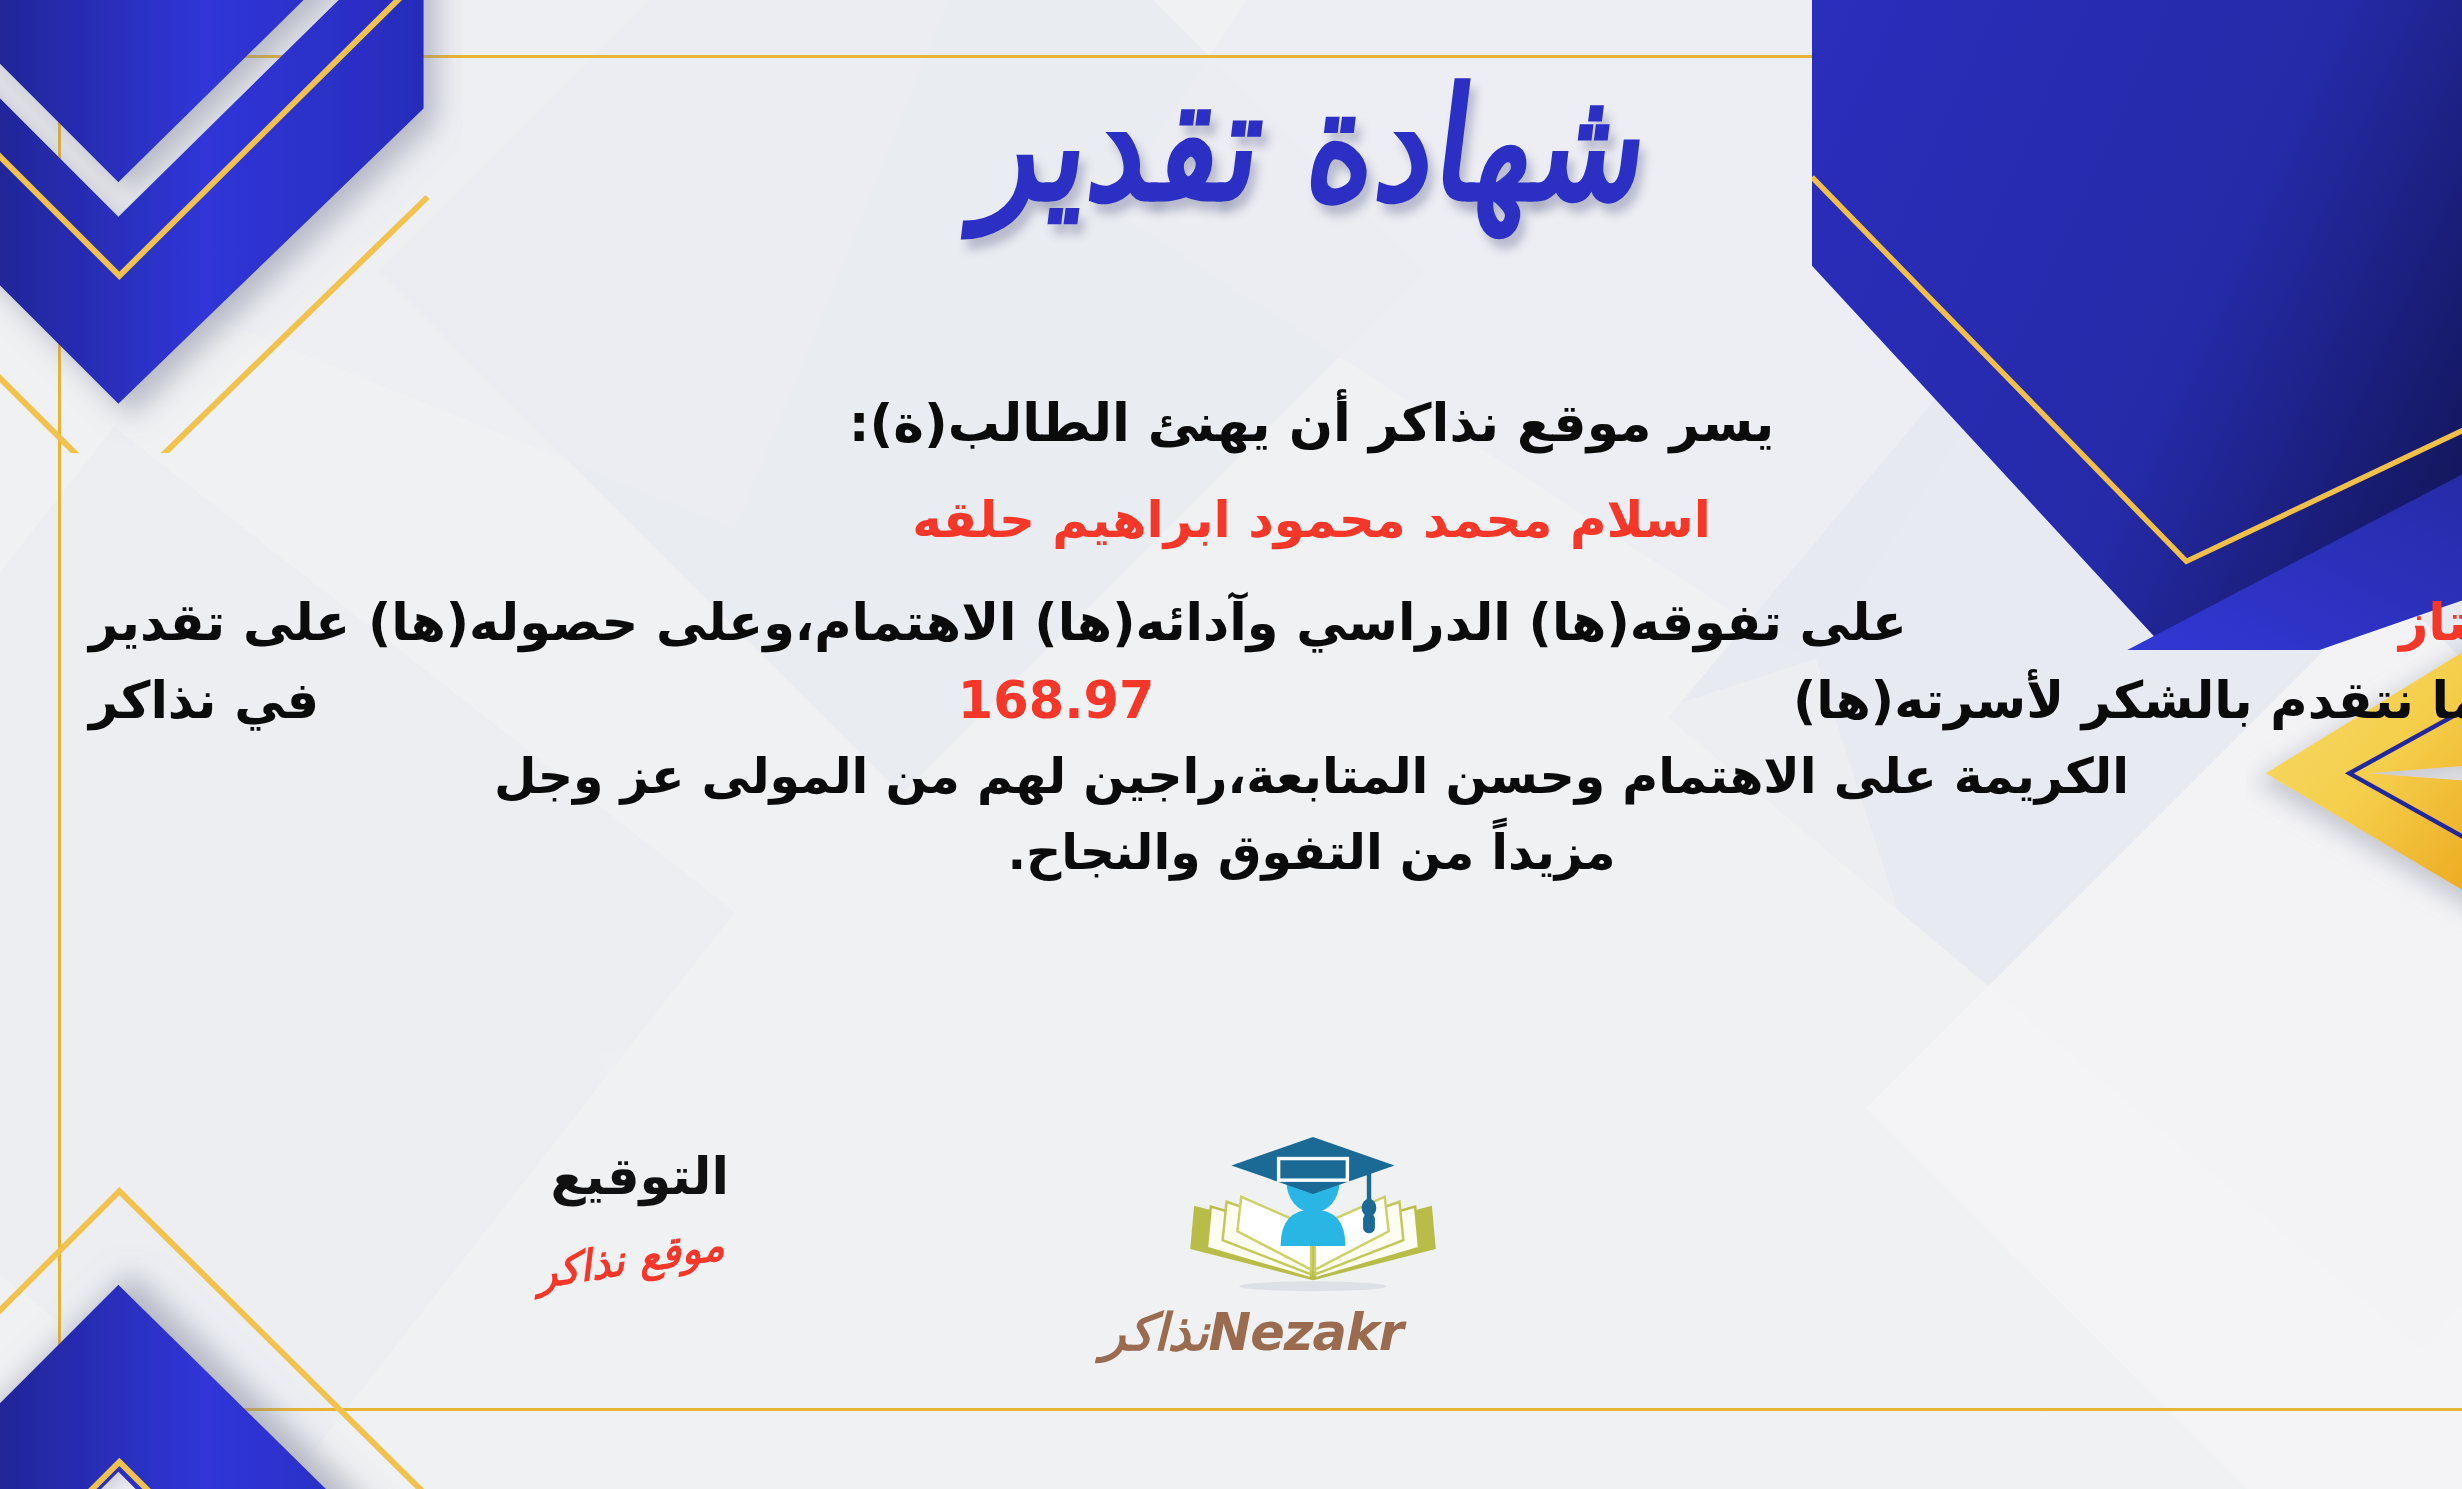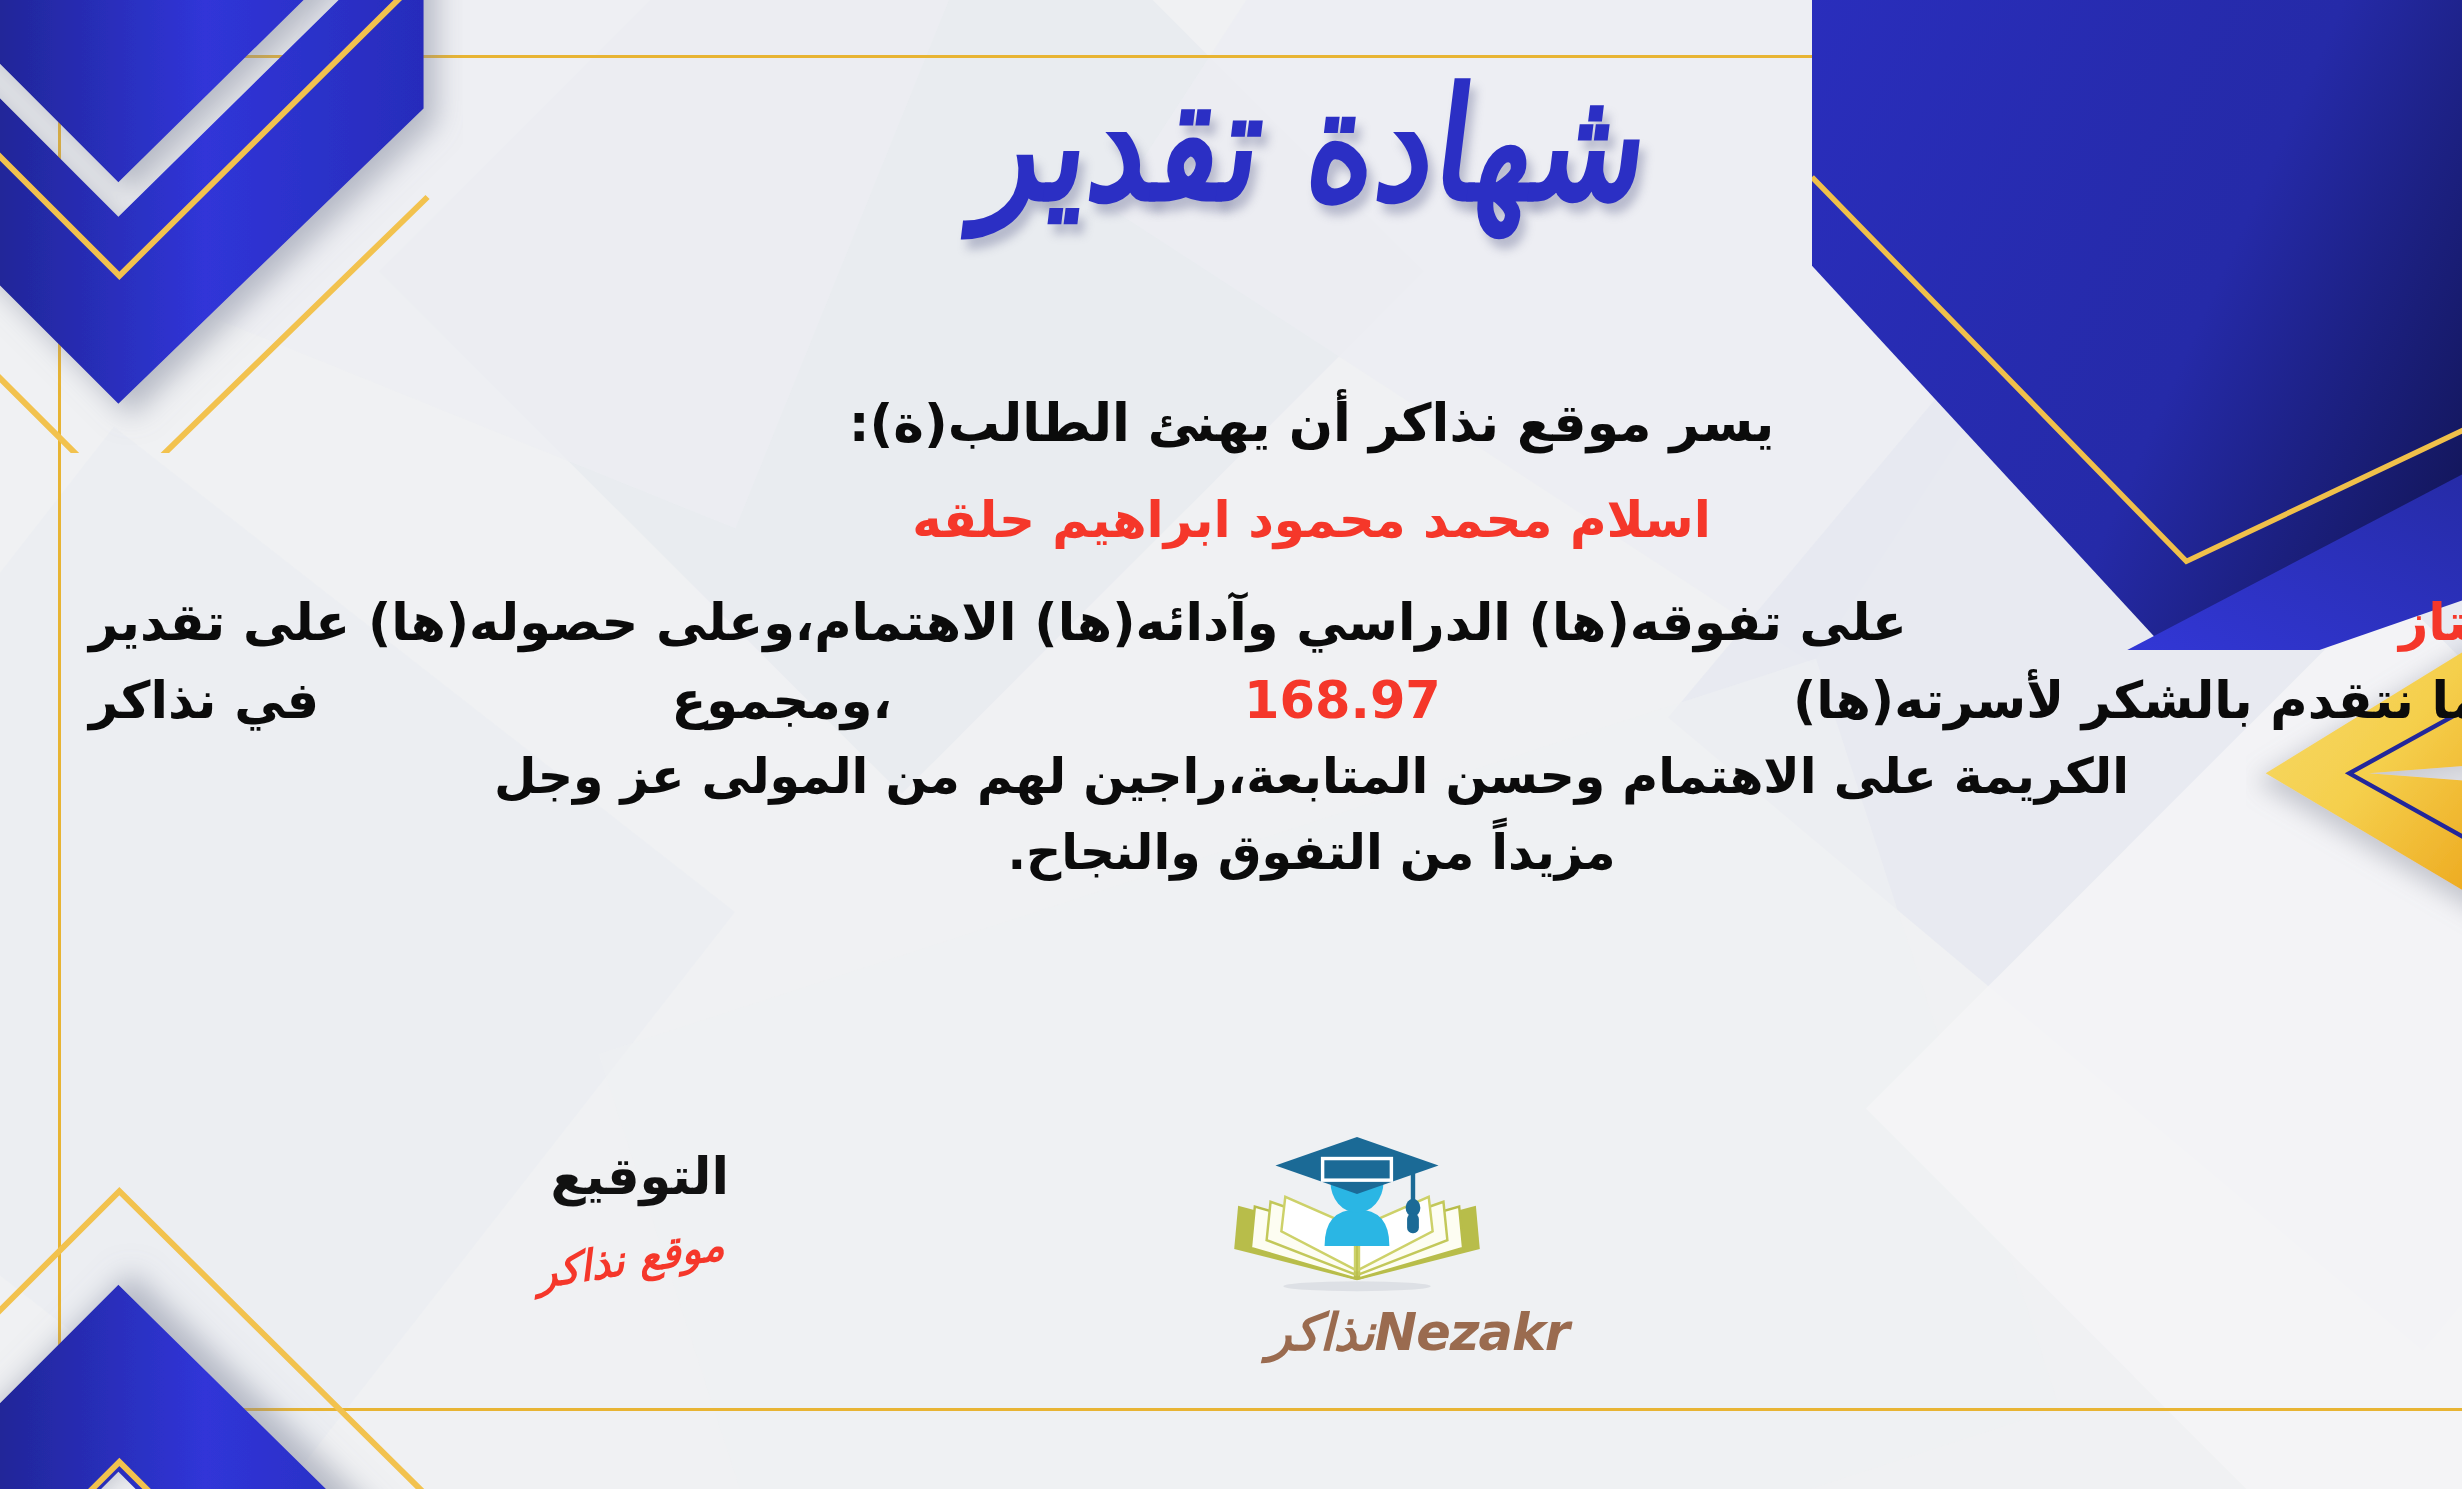--- a/index.html
+++ b/index.html
@@ -100,22 +100,22 @@
     margin-top:27.6px;
     font-family:"DejaVu Serif","Liberation Serif",serif;
     font-size:42px;
     color:#f5372a;
     transform:rotate(-9deg) skewX(-16deg);
     display:inline-block;
     font-weight:600;
   }
 
   .logo-block{
-    position:absolute;left:1145px;top:1133px;width:424px;
-    text-align:right;
+    position:absolute;left:1101px;top:1133px;width:424px;
+    text-align:left;
   }
   .logo-art{width:276px;height:167px;margin:0 auto;display:block;}
   .logo-word{
     margin-top:3px;
     font-size:51px;
     font-weight:800;
     font-style:italic;
     color:#9a6b4f;
     direction:rtl;
     white-space:nowrap;
@@ -244,21 +244,20 @@
     <div class="ln name">اسلام محمد محمود ابراهيم حلقه</div>
 
     <div class="ln just">
       <span class="red">ممتاز</span>
       <span>على تفوقه(ها) الدراسي وآدائه(ها) الاهتمام،وعلى حصوله(ها) على تقدير</span>
     </div>
 
     <div class="ln just">
       <span>،كما نتقدم بالشكر لأسرته(ها)</span>
       <span class="red">168.97</span>
-      <span>،ومجموع</span>
       <span>في نذاكر</span>
     </div>
 
     <div class="ln para">الكريمة على الاهتمام وحسن المتابعة،راجين لهم من المولى عز وجل</div>
     <div class="ln para">مزيداً من التفوق والنجاح.</div>
   </div>
 
   <div class="sig-block">
     <div class="sig-label">التوقيع</div>
     <div class="sig-mark">موقع نذاكر</div>

